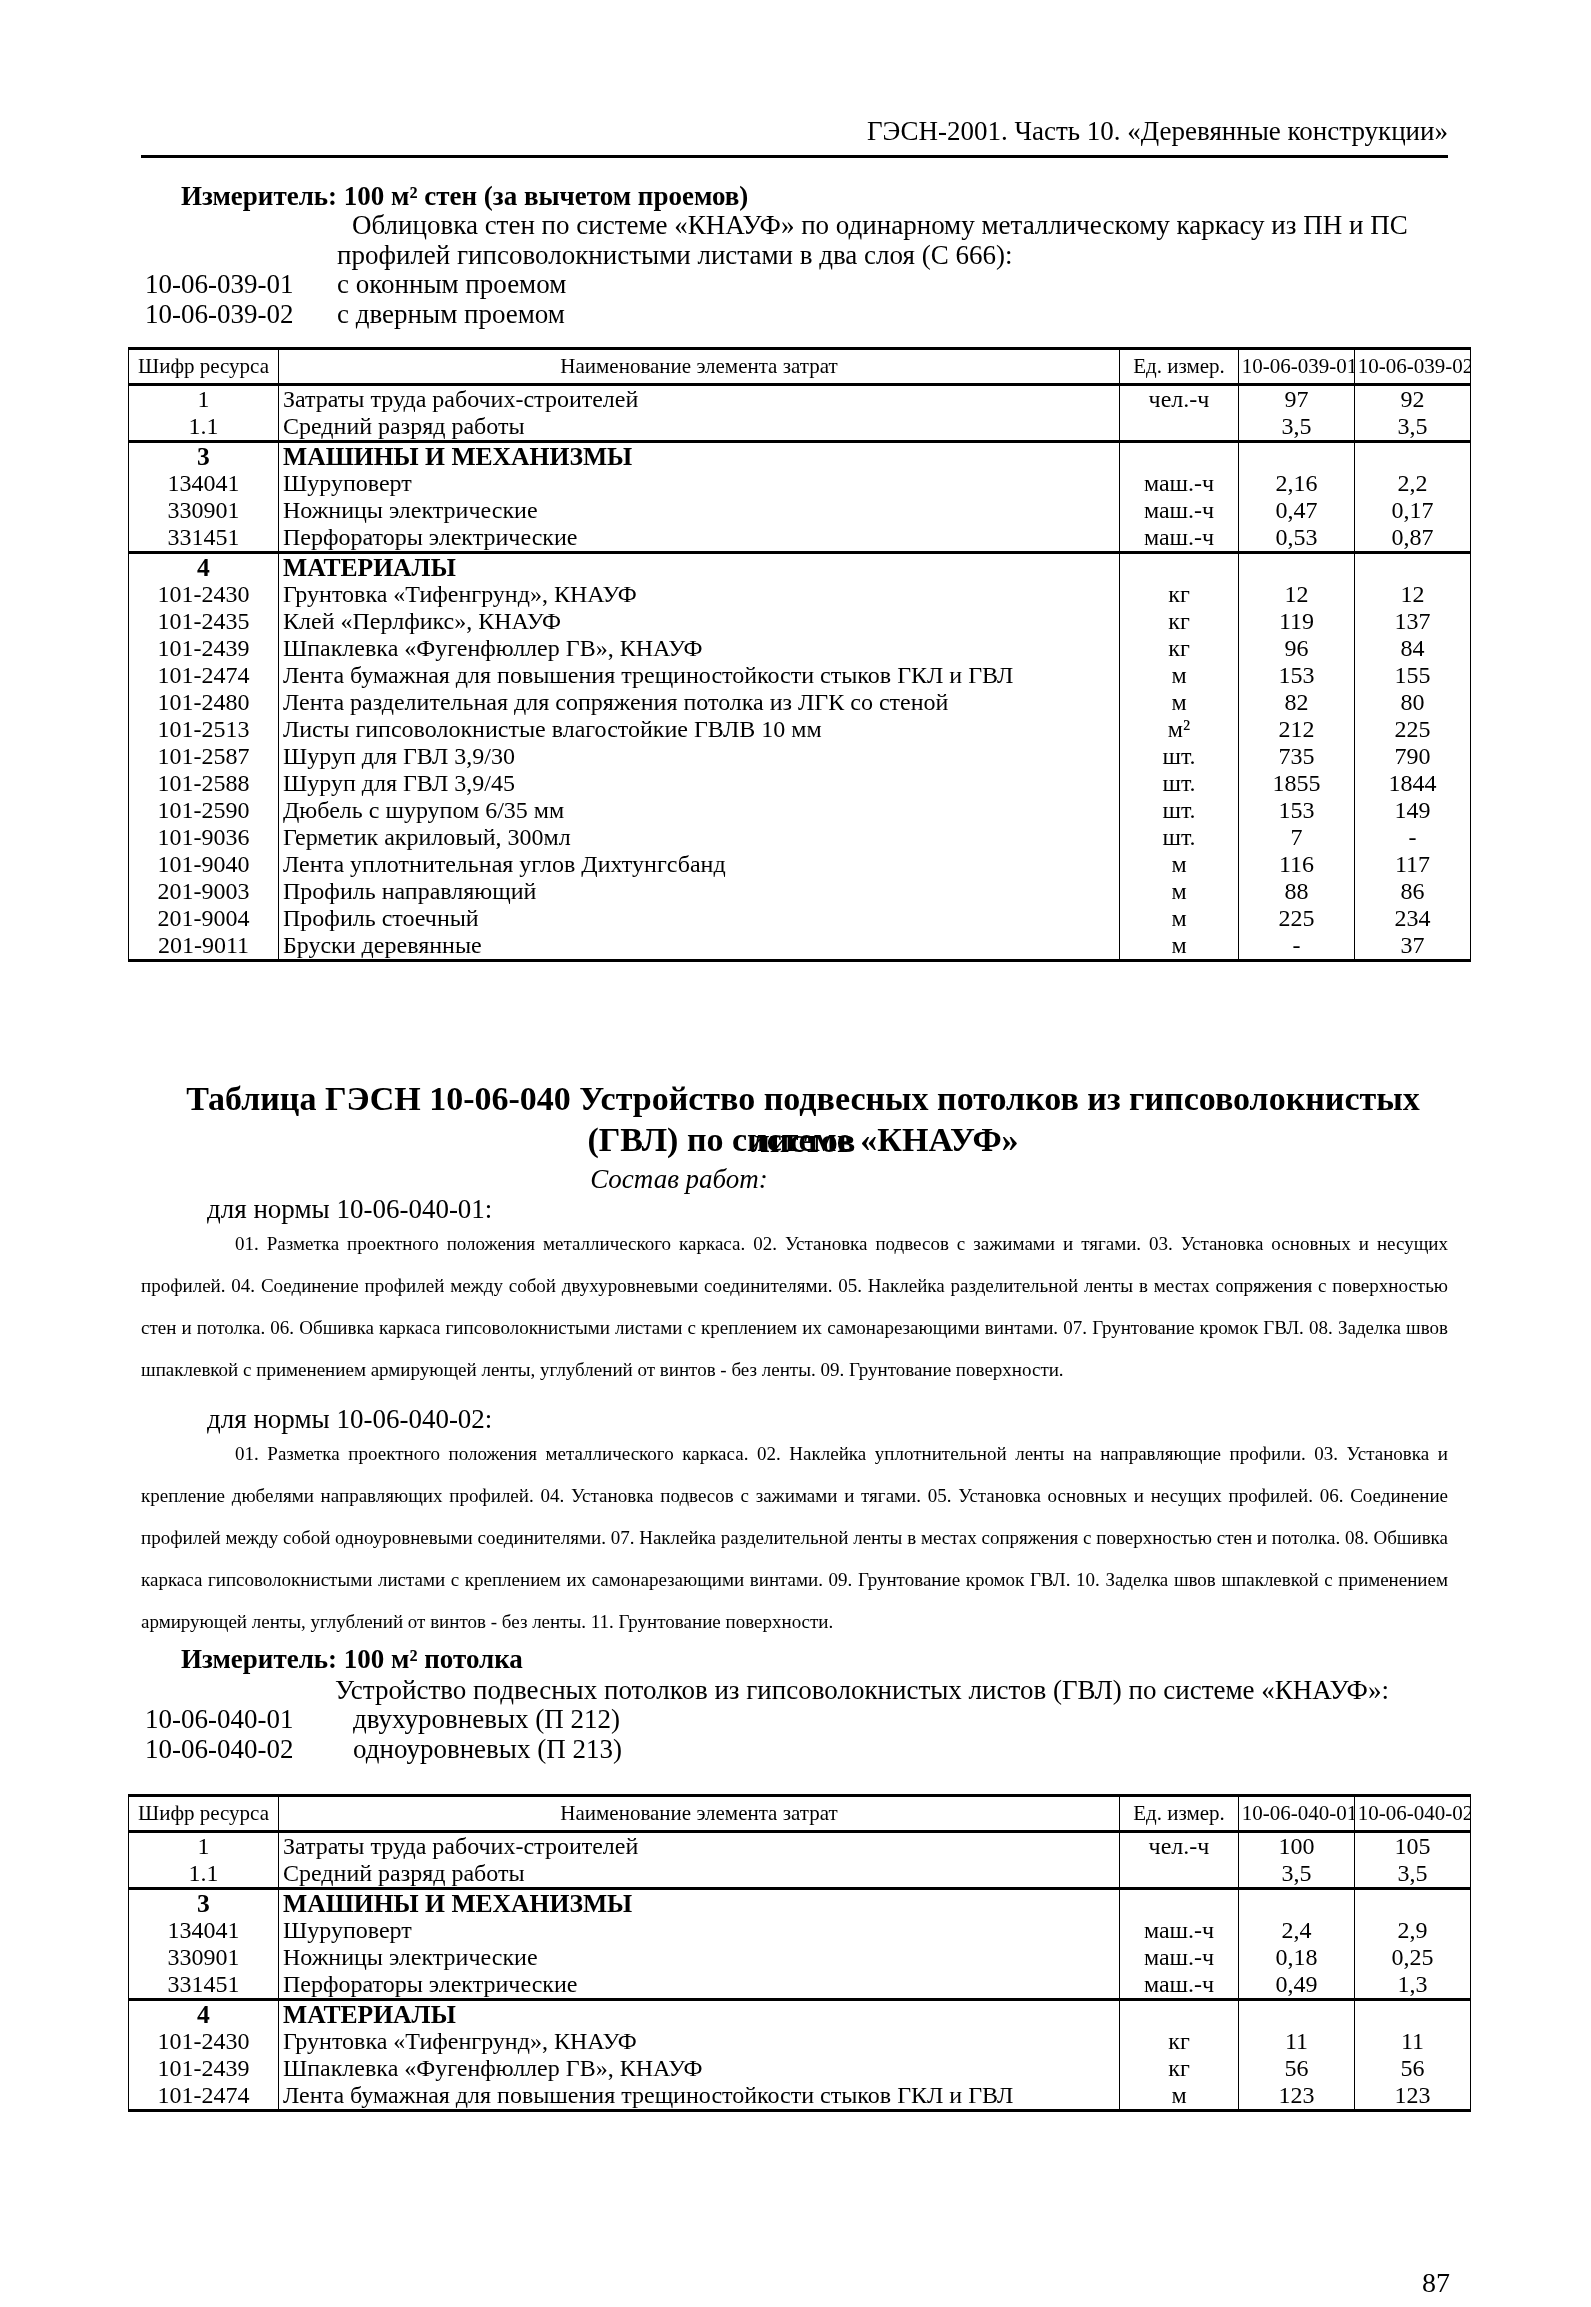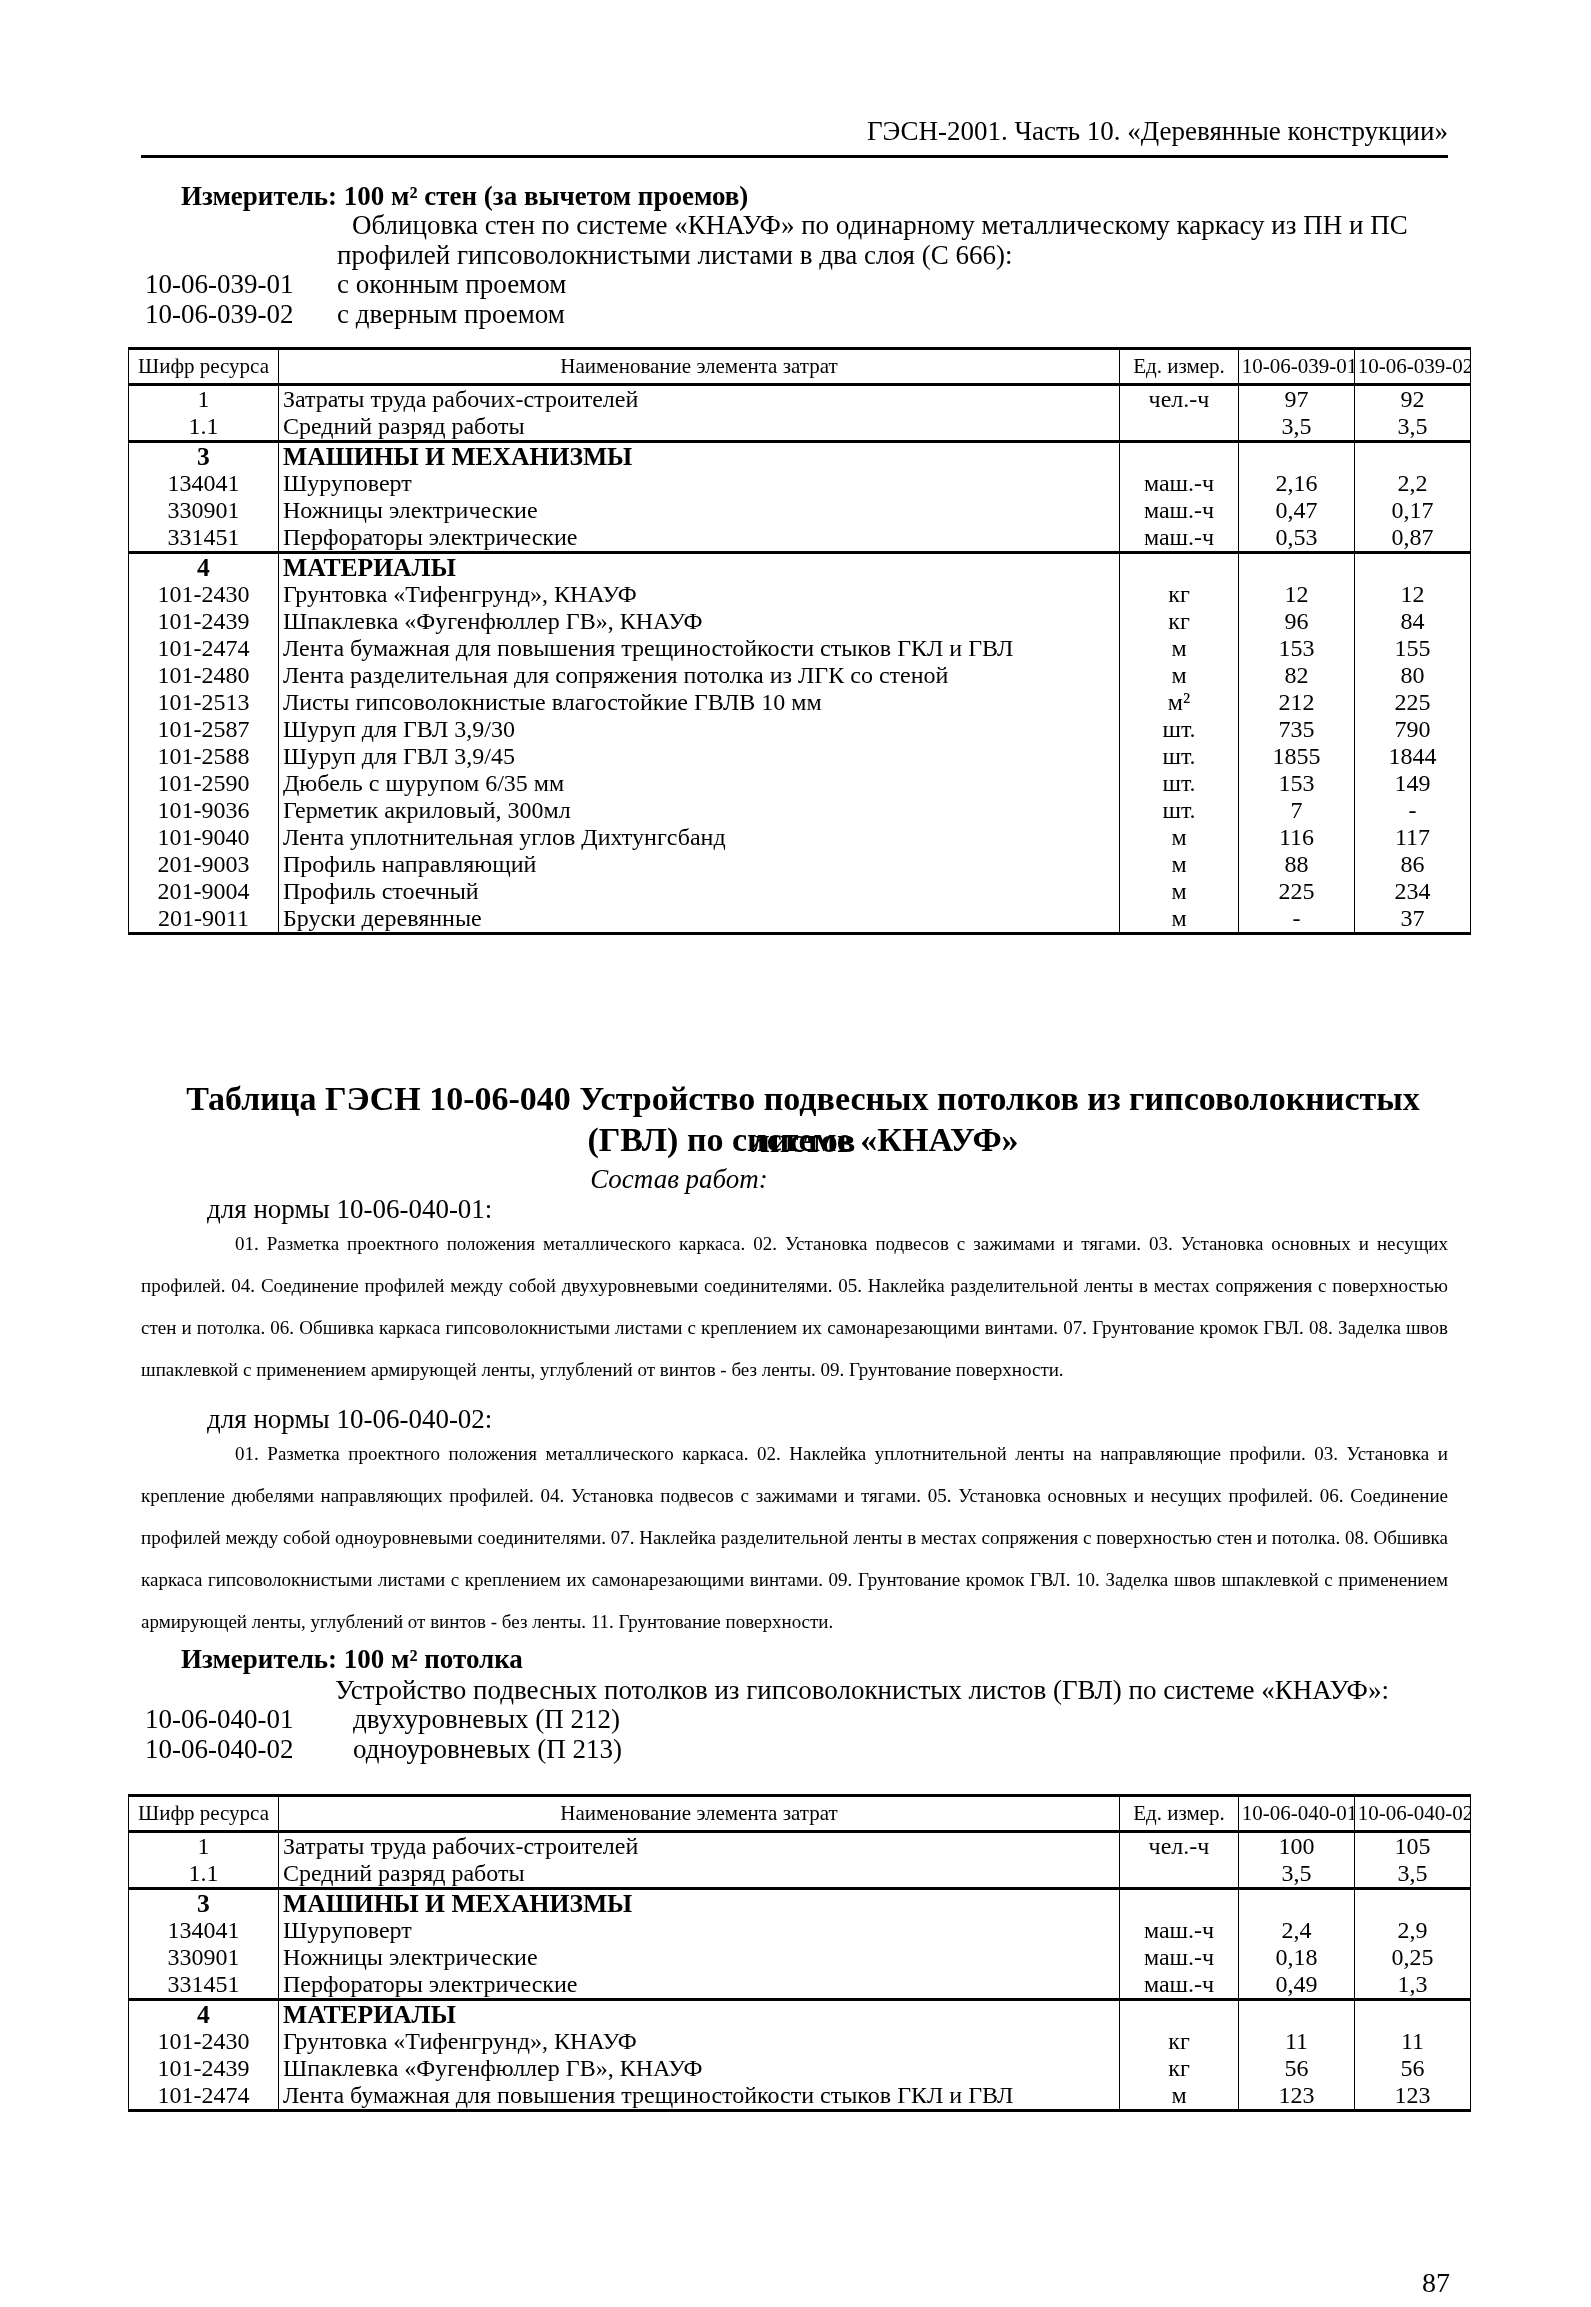--- a/index.html
+++ b/index.html
@@ -112,20 +112,27 @@
         <td class="num"></td>
       </tr>
       <tr>
         <td class="code">101-2430</td>
         <td>Грунтовка «Тифенгрунд», КНАУФ</td>
         <td class="unit">кг</td>
         <td class="num">12</td>
         <td class="num">12</td>
       </tr>
       <tr>
+        <td class="code">101-2435</td>
+        <td>Клей «Перлфикс», КНАУФ</td>
+        <td class="unit">кг</td>
+        <td class="num">119</td>
+        <td class="num">137</td>
+      </tr>
+      <tr>
         <td class="code">101-2439</td>
         <td>Шпаклевка «Фугенфюллер ГВ», КНАУФ</td>
         <td class="unit">кг</td>
         <td class="num">96</td>
         <td class="num">84</td>
       </tr>
       <tr>
         <td class="code">101-2474</td>
         <td>Лента бумажная для повышения трещиностойкости стыков ГКЛ и ГВЛ</td>
         <td class="unit">м</td>

